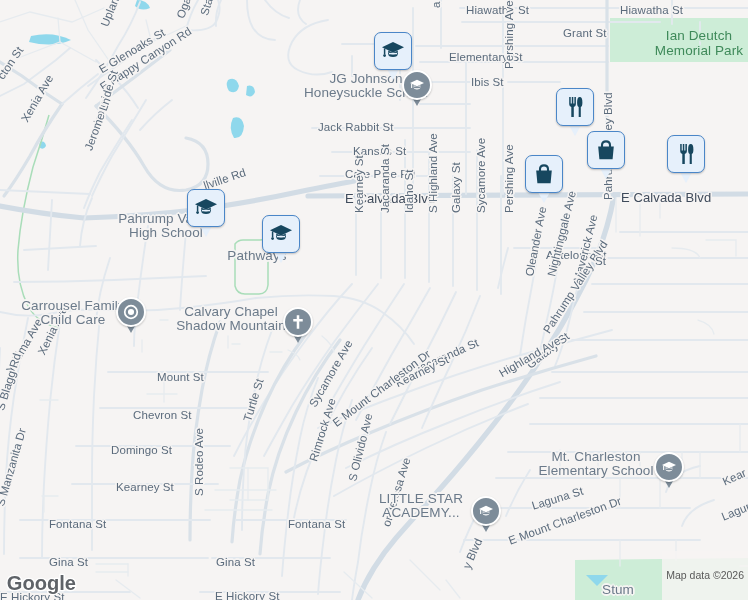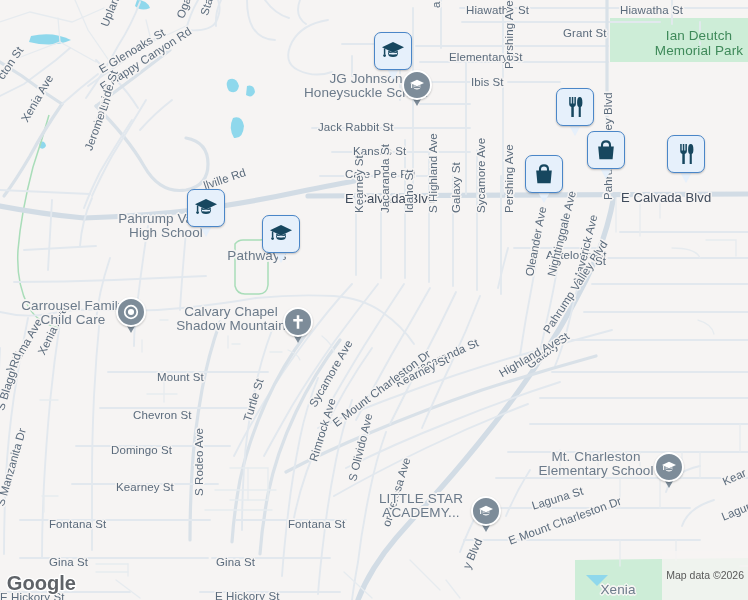--- a/index.html
+++ b/index.html
@@ -374,21 +374,21 @@
 High School</div>
       <div class="lbl poi" style="left: 202px; top: 249px; width: 110px; white-space: pre-line;">Pathways</div>
       <div class="lbl poi" style="left: 12px; top: 299px; width: 122px; white-space: pre-line;">Carrousel Family
 Child Care</div>
       <div class="lbl poi" style="left: 164px; top: 305px; width: 134px; white-space: pre-line;">Calvary Chapel
 Shadow Mountain</div>
       <div class="lbl poi" style="left: 532px; top: 450px; width: 128px; white-space: pre-line;">Mt. Charleston
 Elementary School</div>
       <div class="lbl poi" style="left: 366px; top: 492px; width: 110px; white-space: pre-line;">LITTLE STAR
 ACADEMY...</div>
-      <div class="lbl poi" style="left: 600px; top: 583px; width: 36px; white-space: pre-line;">Xenia</div>
+      <div class="lbl poi" style="left: 600px; top: 583px; width: 36px; white-space: pre-line;">Stum</div>
     </div>
 
   <div id="circle-markers">
       <div class="cpin" style="left: 402px; top: 70px;"><div class="ctail"></div><div class="circ"></div><span><svg viewBox="0 0 24 24">
             <path fill="#ffffff" d="M12 4 L22.5 9 L12 14 L1.5 9 Z"></path>
             <path fill="none" stroke="#ffffff" stroke-width="1.6" d="M4 10.2 V16.5"></path>
             <path fill="#ffffff" d="M7 12.2 q5 3.2 10 0 v3.3 q0 3.2 -5 3.2 q-5 0 -5 -3.2 Z"></path>
             <ellipse cx="12" cy="15.2" rx="5" ry="1.5" fill="#7d8c99"></ellipse>
           </svg></span></div>
       <div class="cpin" style="left: 116px; top: 297px;"><div class="ctail"></div><div class="circ"></div><span><svg viewBox="0 0 24 24">

